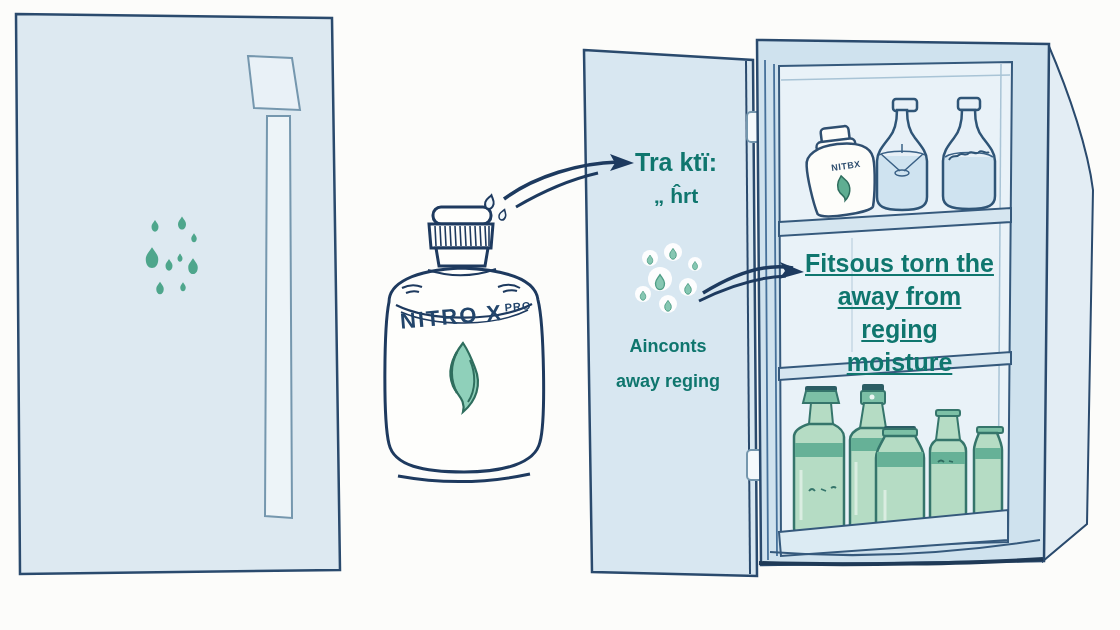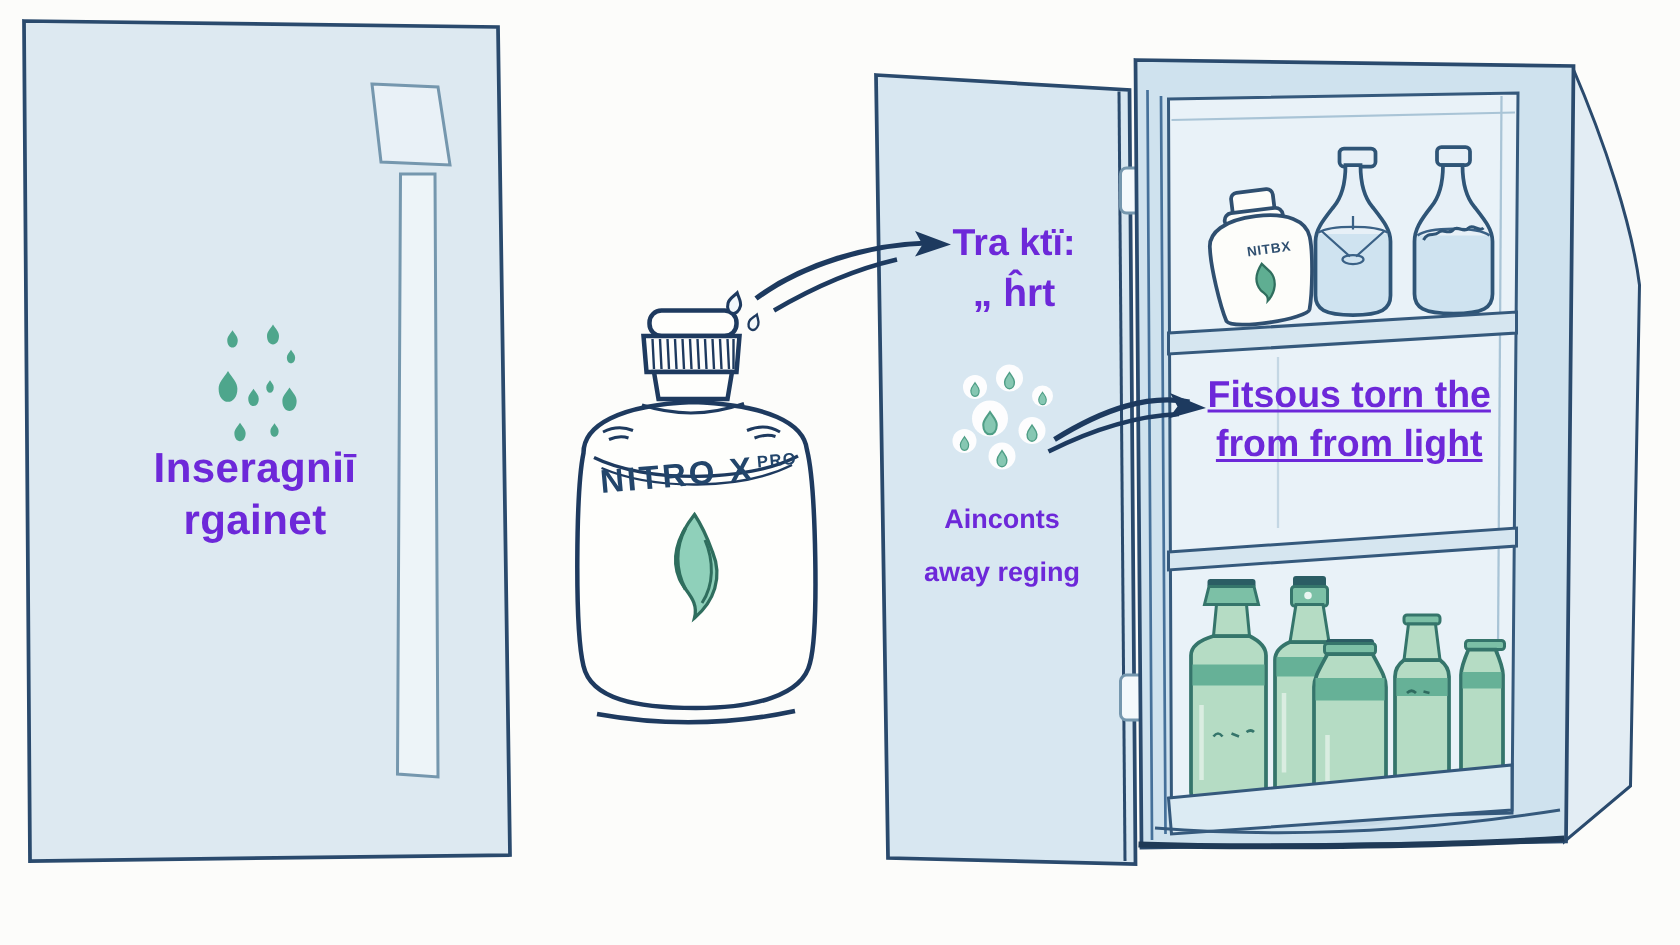--- a/index.html
+++ b/index.html
@@ -9,29 +9,29 @@
     width:1120px;height:630px;
     background:#fcfcfa;
     overflow:hidden;
     font-family:"Liberation Sans", sans-serif;
   }
   .stage svg{position:absolute;left:0;top:0;}
   .label{
     position:absolute;
     font-family:"Liberation Sans", sans-serif;
     font-weight:bold;
-    color:#6d28d9;
+    color:#0f766e;
     text-align:center;
     z-index:5;
   }
   .left-caption{left:50px;top:294px;width:240px;font-size:28px;line-height:35px;letter-spacing:.3px;}
   .brand{left:396px;top:303px;width:140px;font-size:22px;letter-spacing:2px;transform:rotate(-5deg);color:#22456b;}
   .brand sup{font-size:11px;letter-spacing:1px;margin-left:2px;}
   .note-top{left:606px;top:146px;width:140px;font-size:25px;line-height:33px;}
-  .note-top .sub{font-size:26px;}
+  .note-top .sub{font-size:21px;}
   .note-bottom{left:583px;top:329px;width:170px;font-size:18px;line-height:35px;}
   .cabinet-note{left:797px;top:247px;width:205px;font-size:25px;line-height:33px;text-decoration:underline;}
   .shelf-bottle-brand{left:822px;top:161px;width:48px;font-size:9px;letter-spacing:.5px;transform:rotate(-8deg);color:#2f4f70;}
 </style>
 </head>
 <body>
 
 <div class="stage">
 
 <svg width="1120" height="630" viewBox="0 0 1120 630">
@@ -217,39 +217,36 @@
     <path d="M516,207 C545,190 572,179 598,173" stroke-width="3"></path>
     <path d="M634,163 L610,154 L615,163 L610,171 Z" fill="#1d3a5f" stroke="none"></path>
   </g>
   <g stroke="#1d3a5f" fill="none">
     <path d="M703,293 C737,272 766,263 793,268" stroke-width="3.5"></path>
     <path d="M699,301 C735,283 762,277 786,276" stroke-width="3"></path>
     <path d="M804,272 L780,262 L785,271 L779,279 Z" fill="#1d3a5f" stroke="none"></path>
   </g>
 </svg>
 
-<div class="label left-caption">
-  <div>Inseragniī</div>
-  <div>rgainet</div>
-</div>
 
 <div class="label brand">
   <span>NITRO X</span><sup>PRO</sup>
 </div>
 
 <div class="label note-top">
   <div>Tra ktï:</div>
   <div class="sub">„ ĥrt</div>
 </div>
 
 <div class="label note-bottom">
   <div>Ainconts</div>
   <div>away reging</div>
 </div>
 
 <div class="label cabinet-note">
   <div>Fitsous torn the</div>
-  <div>from from light</div>
+  <div>away from reging</div>
+  <div>moisture</div>
 </div>
 
 <div class="label shelf-bottle-brand">NITBX</div>
 
 </div>
 
 </body></html>

